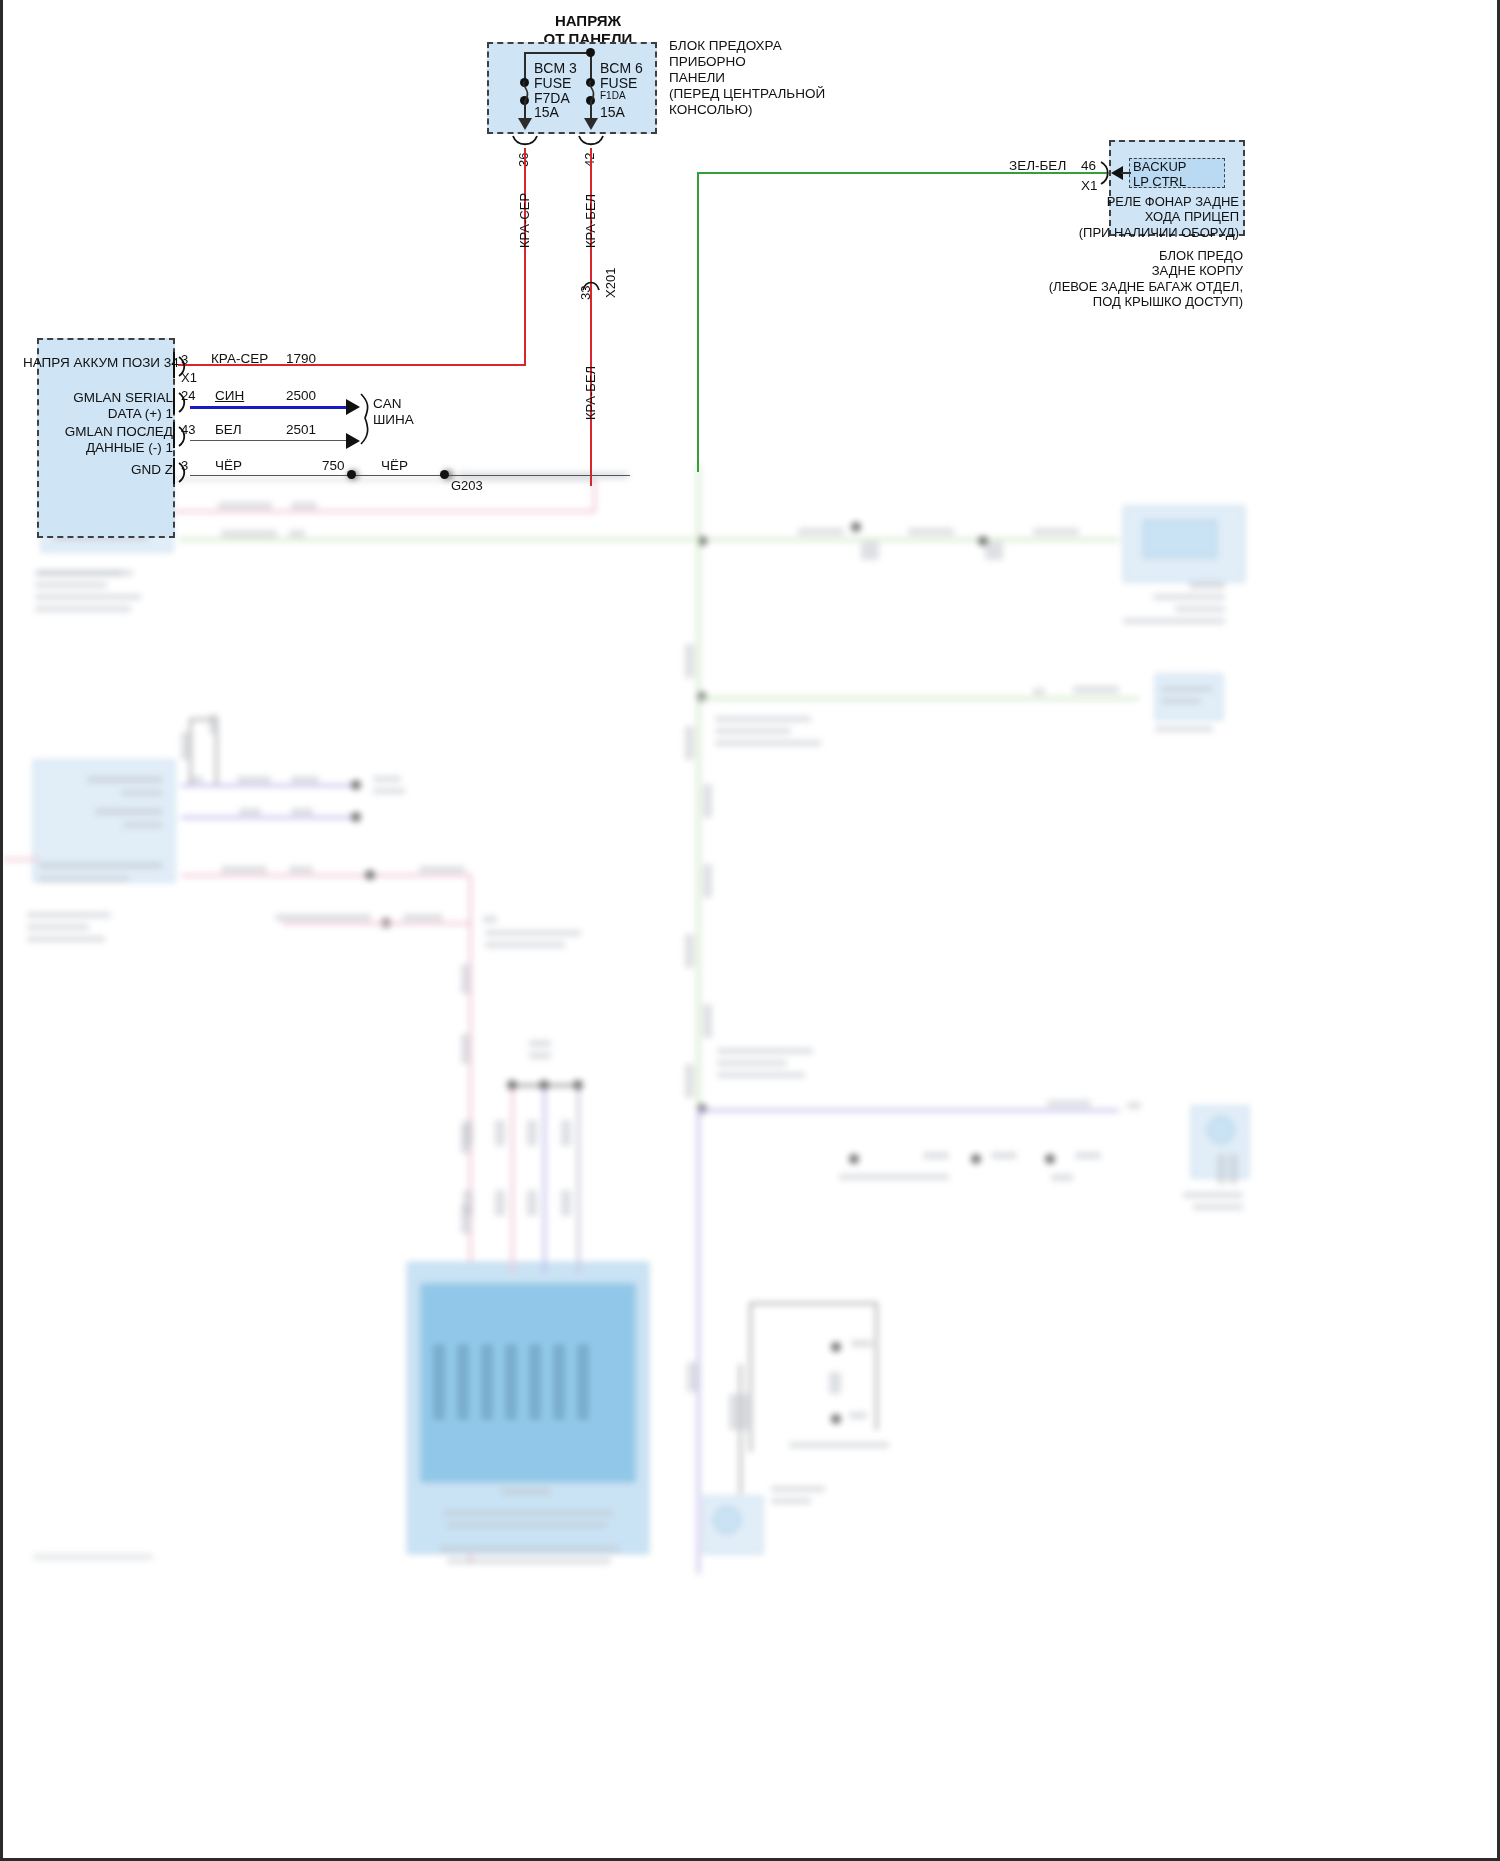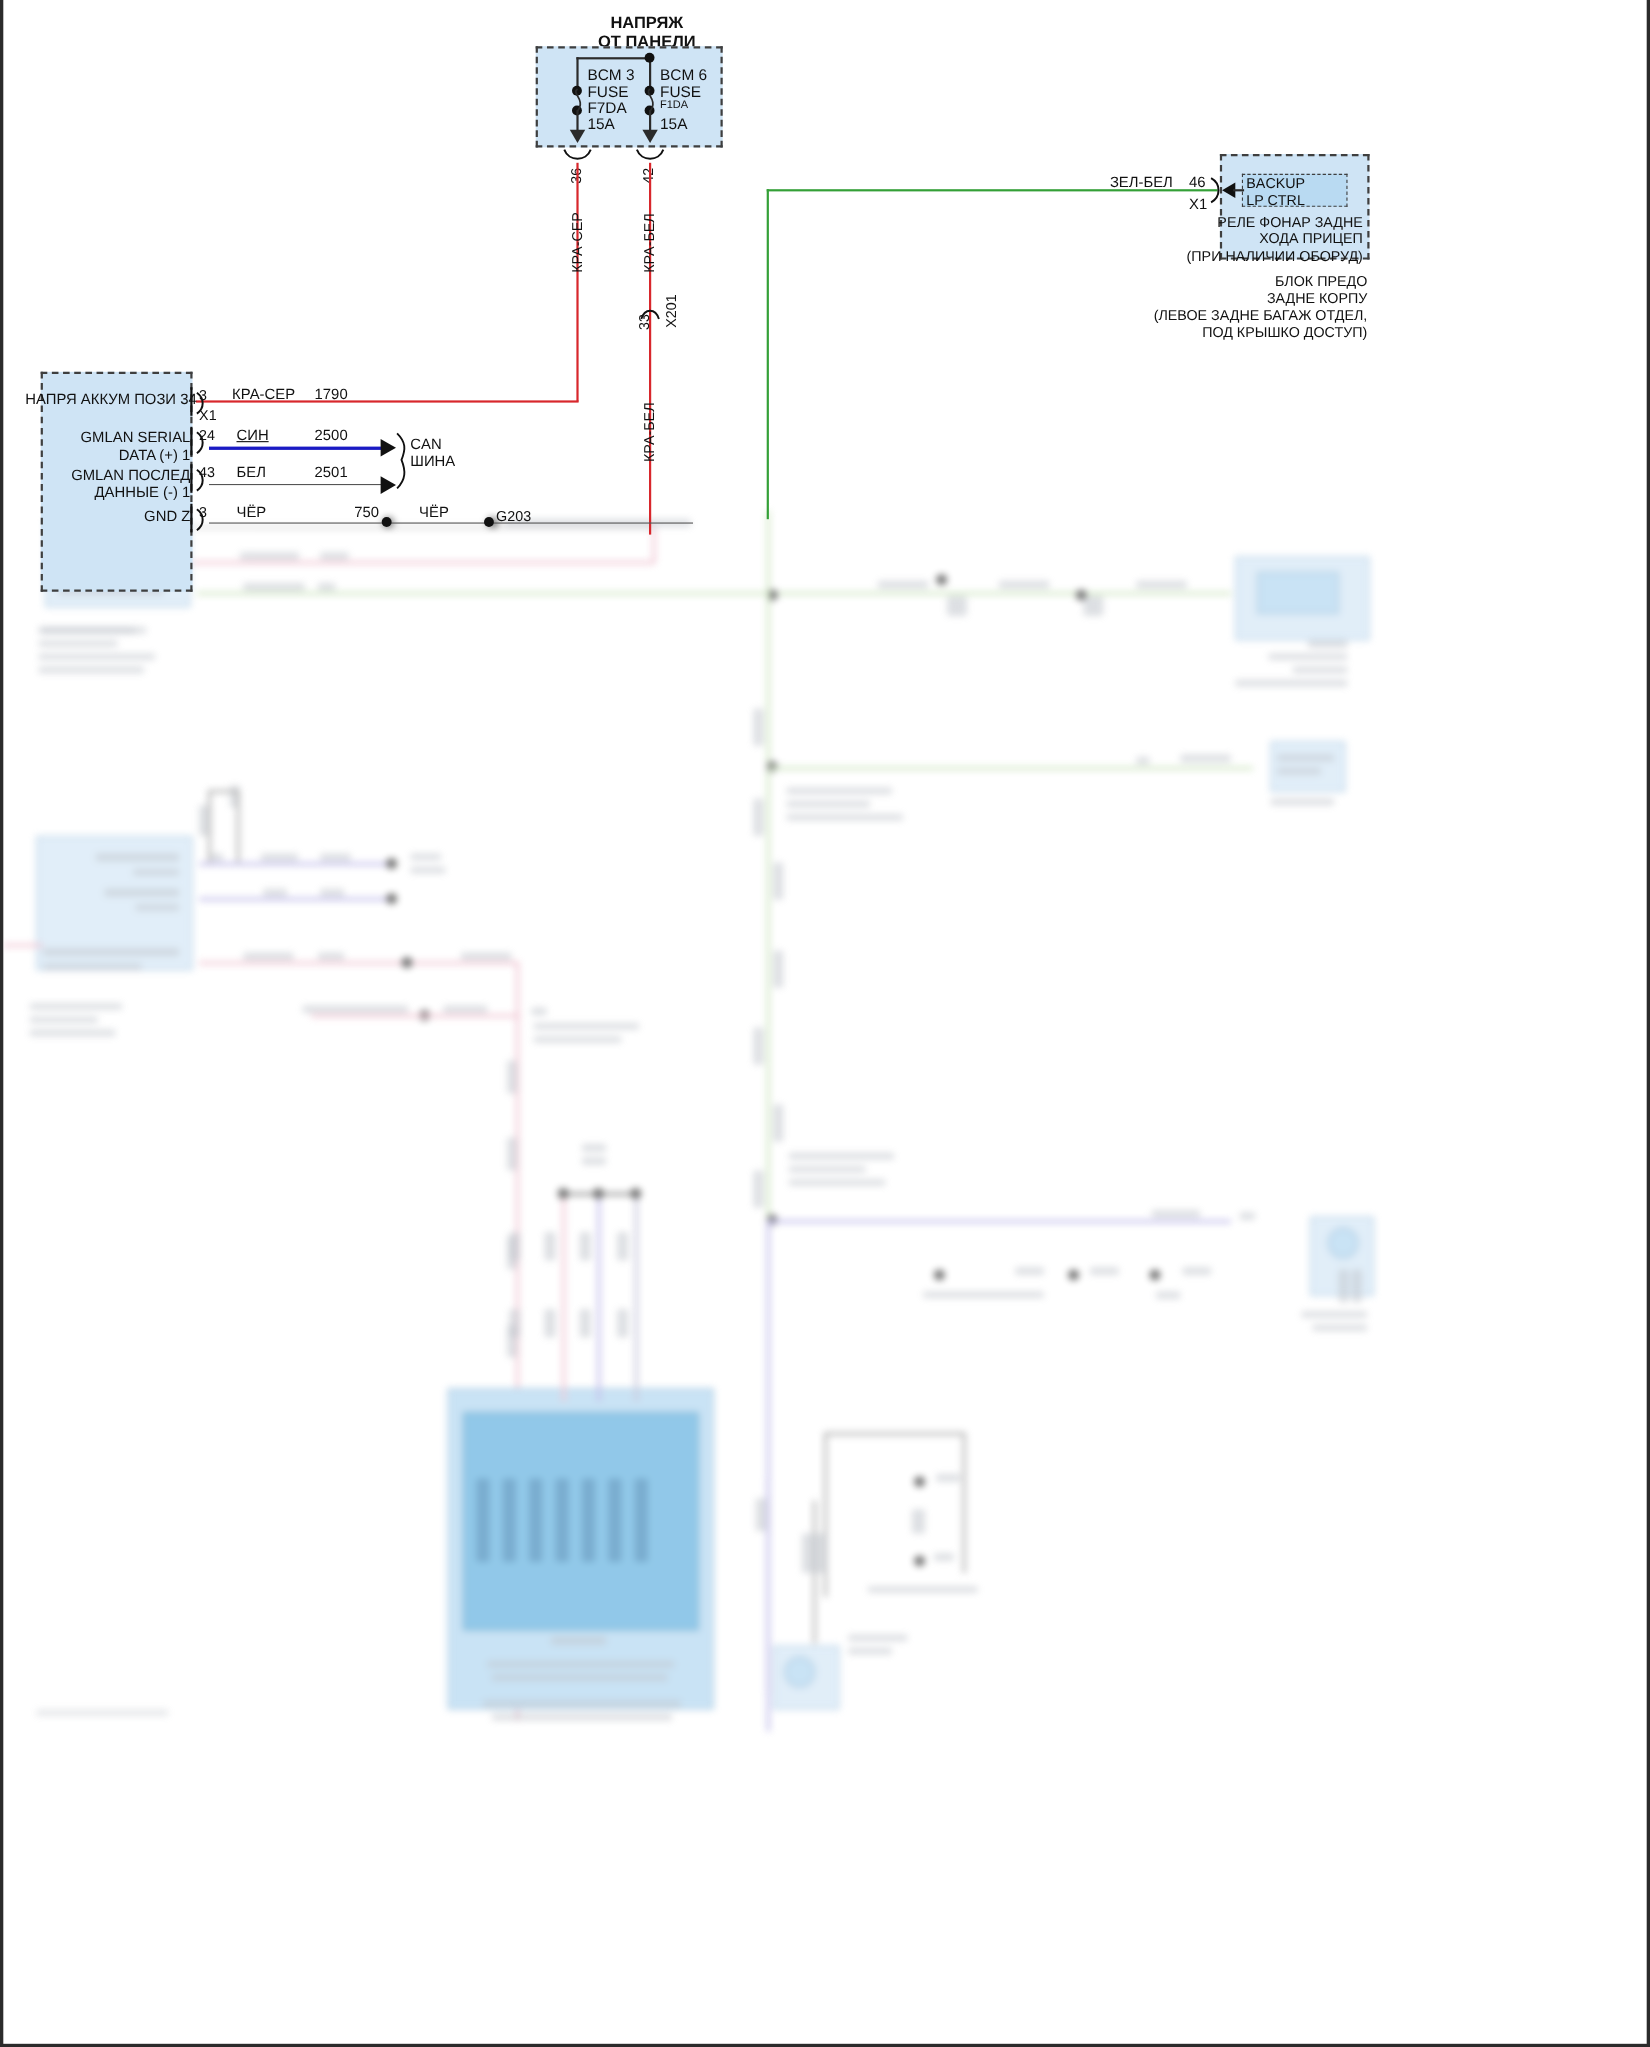--- a/index.html
+++ b/index.html
@@ -282,20 +282,25 @@
   <svg class="fuse-squig" style="left:578px;top:80px;" width="22" height="22" viewBox="0 0 22 22">
     <path d="M10 1 C 4 5, 18 10, 10 21" stroke="#2b2b2b" stroke-width="1.6" fill="none"></path>
   </svg>
   <div class="wire wv black" style="left:587px;top:100px;height:20px;"></div>
   <div class="arrowdown" style="left:581px;top:118px;"></div>
   <div class="lbl" style="left:597px;top:60px;font-size:14px;">BCM 6</div>
   <div class="lbl" style="left:597px;top:75px;font-size:14px;">FUSE</div>
   <div class="lbl" style="left:597px;top:90px;font-size:10px;">F1DA</div>
   <div class="lbl" style="left:597px;top:104px;font-size:14px;">15A</div>
 
+  <div class="lbl" style="left:666px;top:38px;font-size:13.5px;">БЛОК ПРЕДОХРА
+ПРИБОРНО
+ПАНЕЛИ
+(ПЕРЕД ЦЕНТРАЛЬНОЙ
+КОНСОЛЬЮ)</div>
 
   <svg style="position:absolute;left:508px;top:134px;" width="28" height="16">
     <path d="M2 2 C 6 13, 22 13, 26 2" stroke="#111" stroke-width="1.8" fill="none"></path>
   </svg>
   <svg style="position:absolute;left:574px;top:134px;" width="28" height="16">
     <path d="M2 2 C 6 13, 22 13, 26 2" stroke="#111" stroke-width="1.8" fill="none"></path>
   </svg>
 
   <div class="vert" style="left:513px;top:167px;font-size:13px;">36</div>
   <div class="vert" style="left:579px;top:167px;font-size:13px;">42</div>
@@ -380,18 +385,18 @@
 
   <div class="lbl r" style="left:20px;top:462px;width:150px;font-size:13.5px;">GND Z</div>
   <div class="pipe" style="left:170px;top:458px;height:26px;"></div>
   <svg style="position:absolute;left:174px;top:462px;" width="12" height="22">
     <path d="M2 1 C 9 6, 9 15, 2 20" stroke="#111" stroke-width="1.8" fill="none"></path>
   </svg>
   <div class="lbl" style="left:178px;top:458px;font-size:13px;">3</div>
   <div class="lbl" style="left:212px;top:458px;font-size:13.5px;">ЧЁР</div>
   <div class="lbl" style="left:283px;top:458px;font-size:13.5px;margin-left:36px;">750</div>
   <div class="lbl" style="left:378px;top:458px;font-size:13.5px;">ЧЁР</div>
-  <div class="lbl" style="left:448px;top:462px;font-size:13px;">G203</div>
+  <div class="lbl" style="left:448px;top:478px;font-size:13px;">G203</div>
   <div class="wire wh gray" style="left:187px;top:475px;width:440px;border-top-width:1.6px;"></div>
   <div class="dot" style="left:344px;top:470px;"></div>
   <div class="dot" style="left:437px;top:470px;"></div>
 
 </div>
 
 </body></html>

